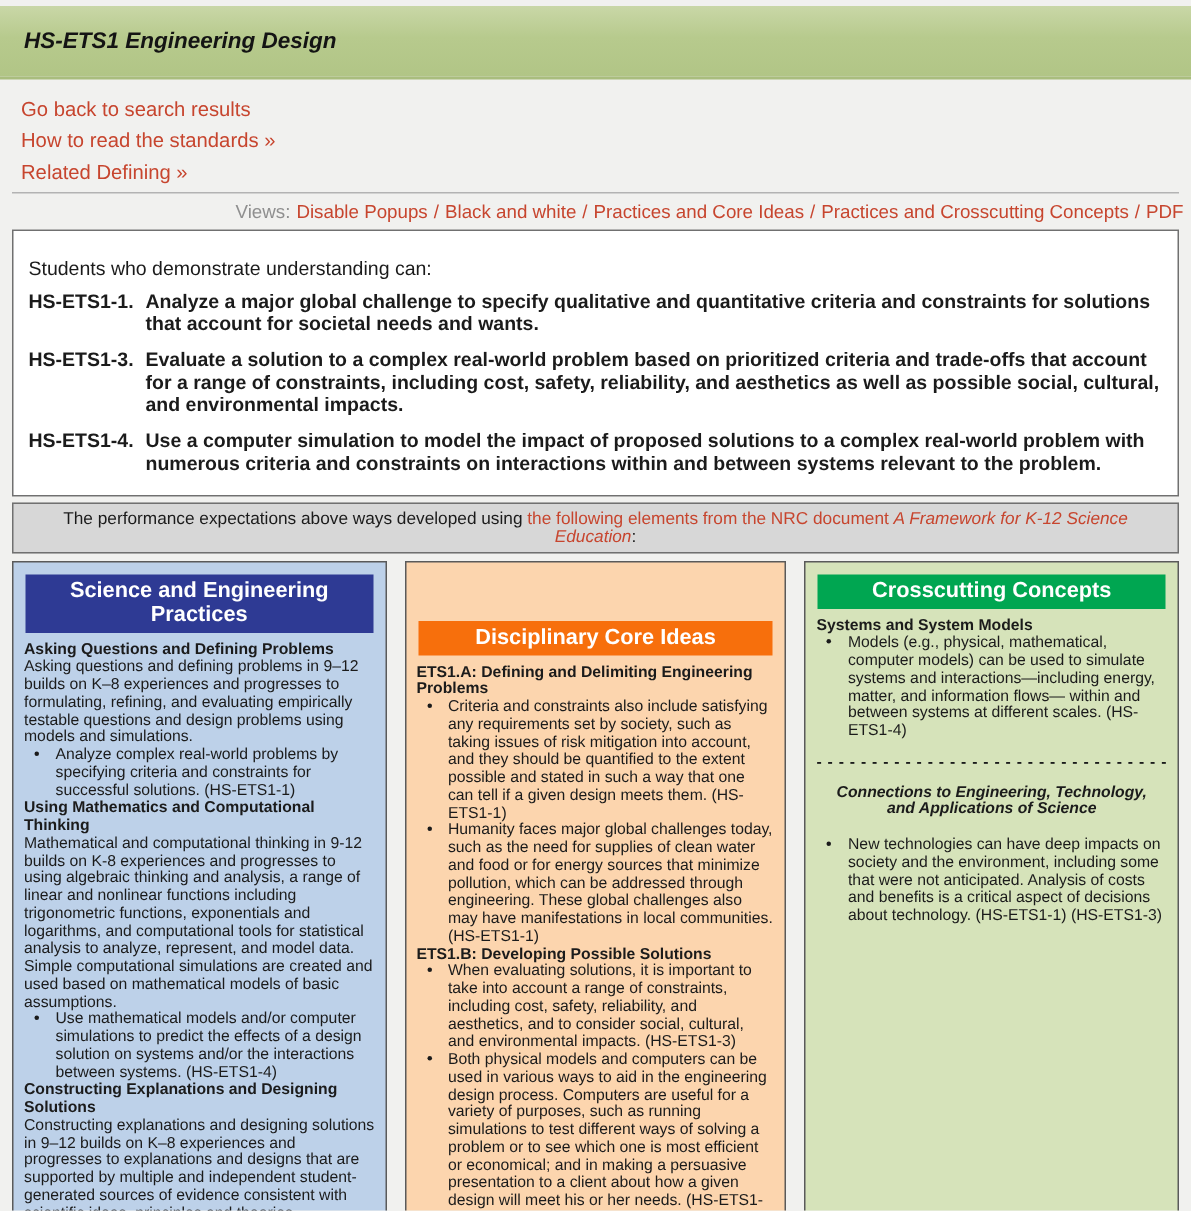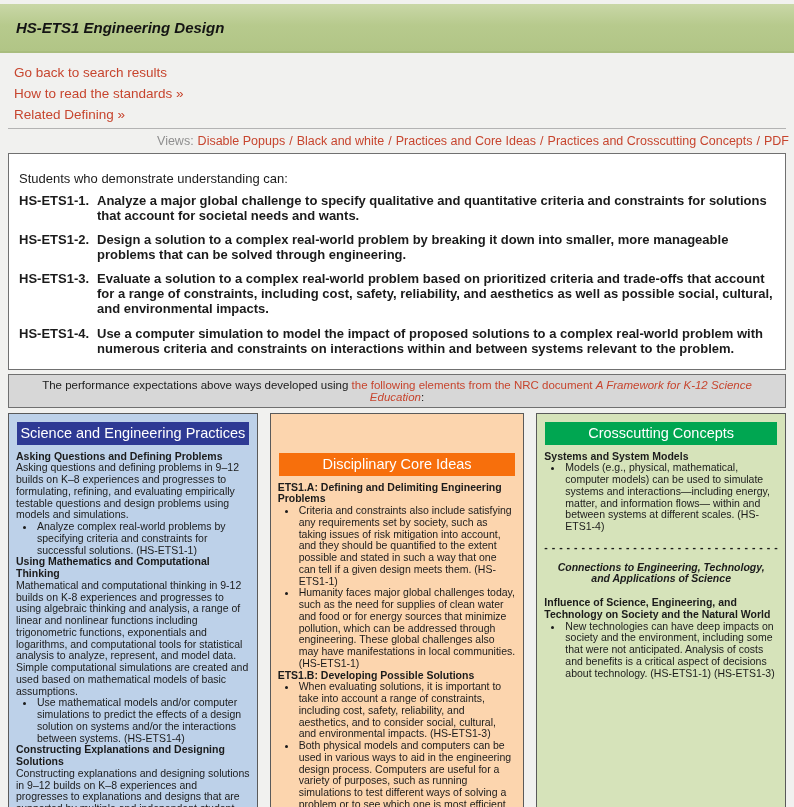--- a/index.html
+++ b/index.html
@@ -44,21 +44,21 @@
   .framework-bar .red { color:#c7452e; }
   .framework-bar .it { font-style:italic; }
 
   
   .columns { margin:0 8px; display:grid; grid-template-columns:1fr 1.02fr 1fr; gap:12px; height:470px; }
   .col { border:1px solid #5a5a5a; padding:7px; overflow:hidden; }
   .col-sep { background:#bdd1e9; }
   .col-dci { background:#fcd5ae; }
   .col-cc  { background:#d6e3ba; }
   .col-header {
-    color:#ffffff; font-weight:normal; font-size:14.5px; text-align:center;
+    color:#ffffff; font-weight:bold; font-size:14.5px; text-align:center;
     padding:3px 0 4px; margin:1px 1px 6px;
   }
   .col-sep .col-header { background:#2e3a94; }
   .col-dci .col-header { background:#f76f0c;margin-top:32px; }
   .col-cc  .col-header { background:#00a651; }
 
   .col-body { font-size:10.5px; line-height:1.12; }
   .col-body h4 { margin:0; font-size:10.5px; font-weight:bold; }
   .col-body p { margin:0; }
   .col-body ul { margin:0; padding-left:20px; }
@@ -86,24 +86,20 @@
 
   <div class="views">
     <span class="views-label">Views:</span><a>Disable Popups</a><span class="sep">/</span><a>Black and white</a><span class="sep">/</span><a>Practices and Core Ideas</a><span class="sep">/</span><a>Practices and Crosscutting Concepts</a><span class="sep">/</span><a>PDF</a>
   </div>
 
   <section class="pe-box">
     <p class="pe-intro">Students who demonstrate understanding can:</p>
     <div class="pe-row">
       <span>HS-ETS1-1.</span>
       <span>Analyze a major global challenge to specify qualitative and quantitative criteria and constraints for solutions that account for societal needs and wants.</span>
-    </div>
-    <div class="pe-row">
-      <span>HS-ETS1-2.</span>
-      <span>Design a solution to a complex real-world problem by breaking it down into smaller, more manageable problems that can be solved through engineering.</span>
     </div>
     <div class="pe-row">
       <span>HS-ETS1-3.</span>
       <span>Evaluate a solution to a complex real-world problem based on prioritized criteria and trade-offs that account for a range of constraints, including cost, safety, reliability, and aesthetics as well as possible social, cultural, and environmental impacts.</span>
     </div>
     <div class="pe-row">
       <span>HS-ETS1-4.</span>
       <span>Use a computer simulation to model the impact of proposed solutions to a complex real-world problem with numerous criteria and constraints on interactions within and between systems relevant to the problem.</span>
     </div>
   </section>
@@ -152,21 +148,20 @@
 
     <section class="col col-cc">
       <div class="col-header">Crosscutting Concepts</div>
       <div class="col-body">
         <h4>Systems and System Models</h4>
         <ul>
           <li>Models (e.g., physical, mathematical, computer models) can be used to simulate systems and interactions—including energy, matter, and information flows— within and between systems at different scales. (HS-ETS1-4)</li>
         </ul>
         <div class="dashes">- - - - - - - - - - - - - - - - - - - - - - - - - - - - - - - - - - - -</div>
         <div class="connections">Connections to Engineering, Technology, and Applications of Science</div>
-        <h4>Influence of Science, Engineering, and Technology on Society and the Natural World</h4>
         <ul>
           <li>New technologies can have deep impacts on society and the environment, including some that were not anticipated. Analysis of costs and benefits is a critical aspect of decisions about technology. (HS-ETS1-1) (HS-ETS1-3)</li>
         </ul>
       </div>
     </section>
 
   </div>
 </div>
 
 </body></html>

